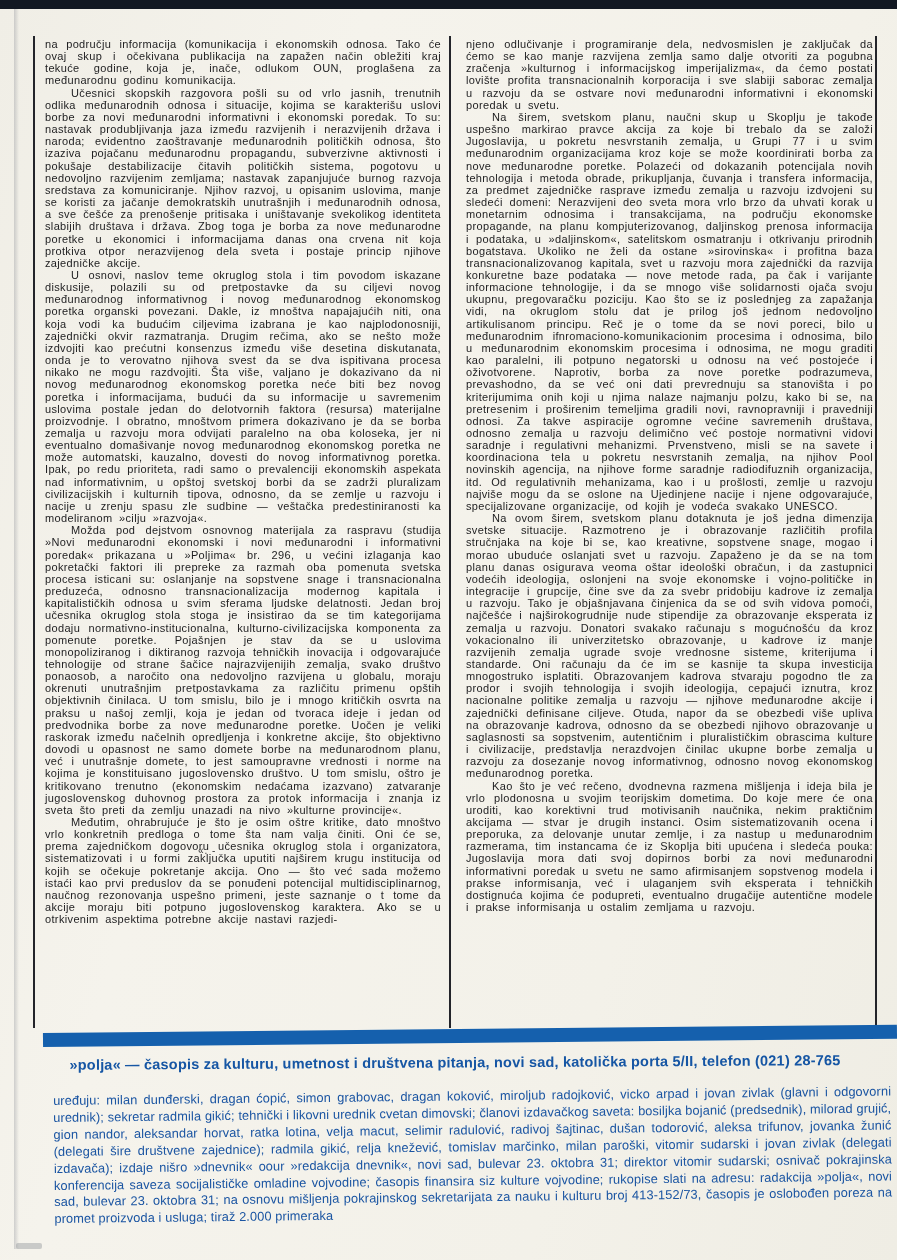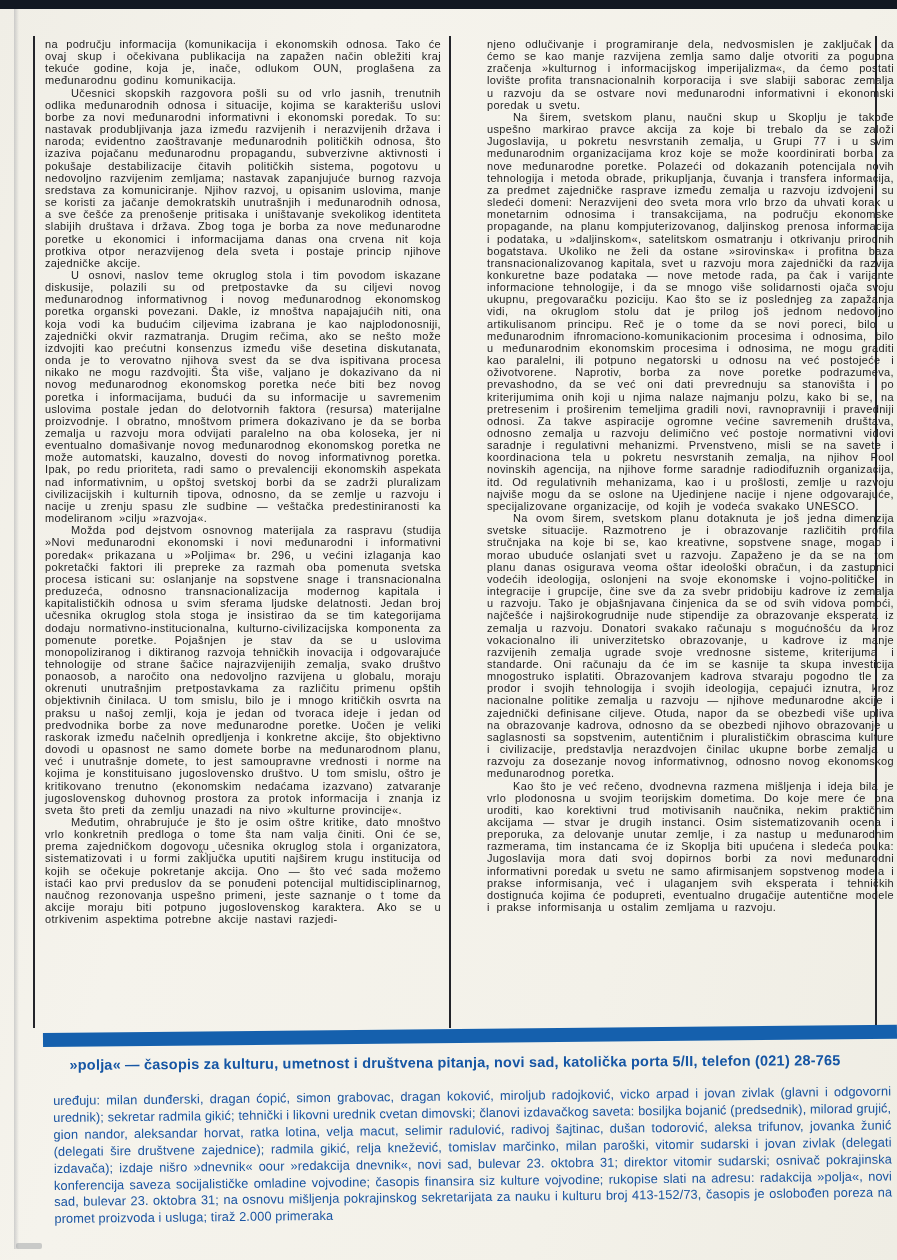--- a/index.html
+++ b/index.html
@@ -34,21 +34,21 @@
     color:#1d1d1f;
     font-size:11px;
     line-height:12.15px;
     letter-spacing:0.35px;
     word-spacing:3.2px;
     text-align:justify;
   }
   .col p{margin:0;}
   .col p.indent{text-indent:26px;}
   .col-left{left:45px;width:396px;}
-  .col-right{left:487px;width:407px;}
+  .col-right{left:466px;width:407px;}
   .stray-mark{
     position:absolute;left:198px;top:845px;
     font-size:10px;color:#3a3a3c;letter-spacing:1px;
   }
   .blue-band{
     position:absolute;left:43px;top:1033px;width:854px;height:14px;
     background:#1560ad;
     transform:rotate(-0.55deg);
     transform-origin:left center;
   }

